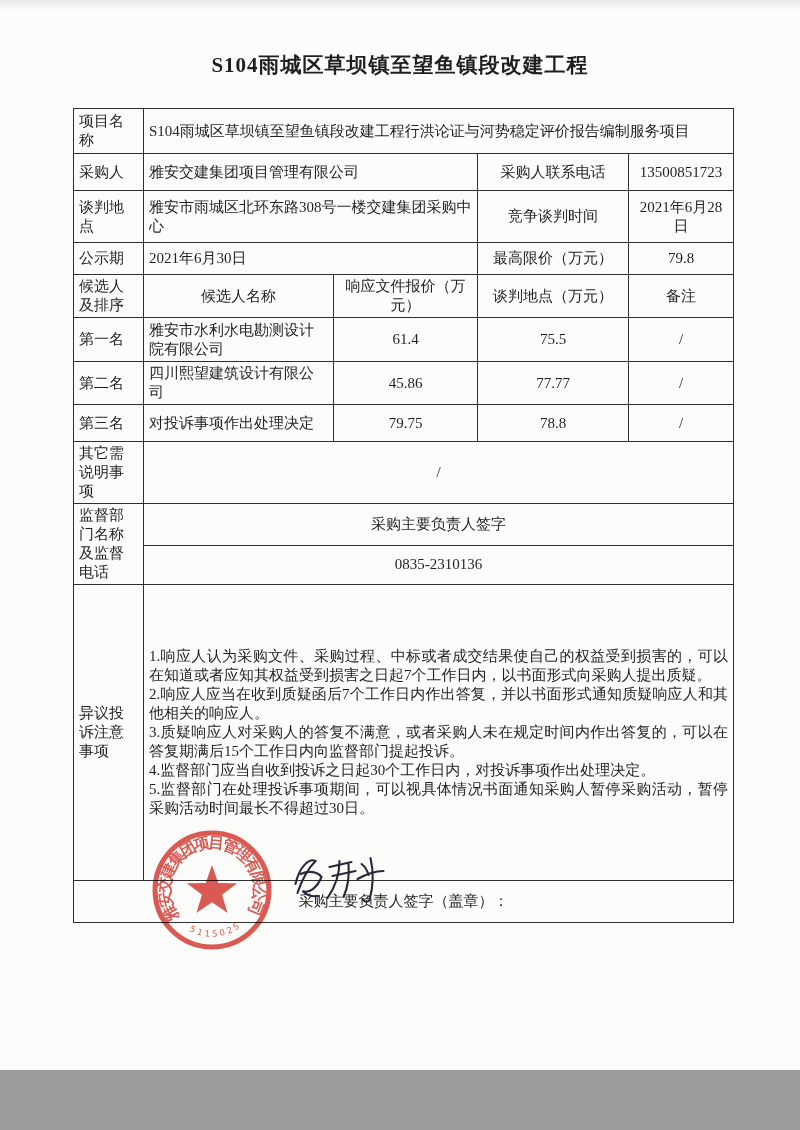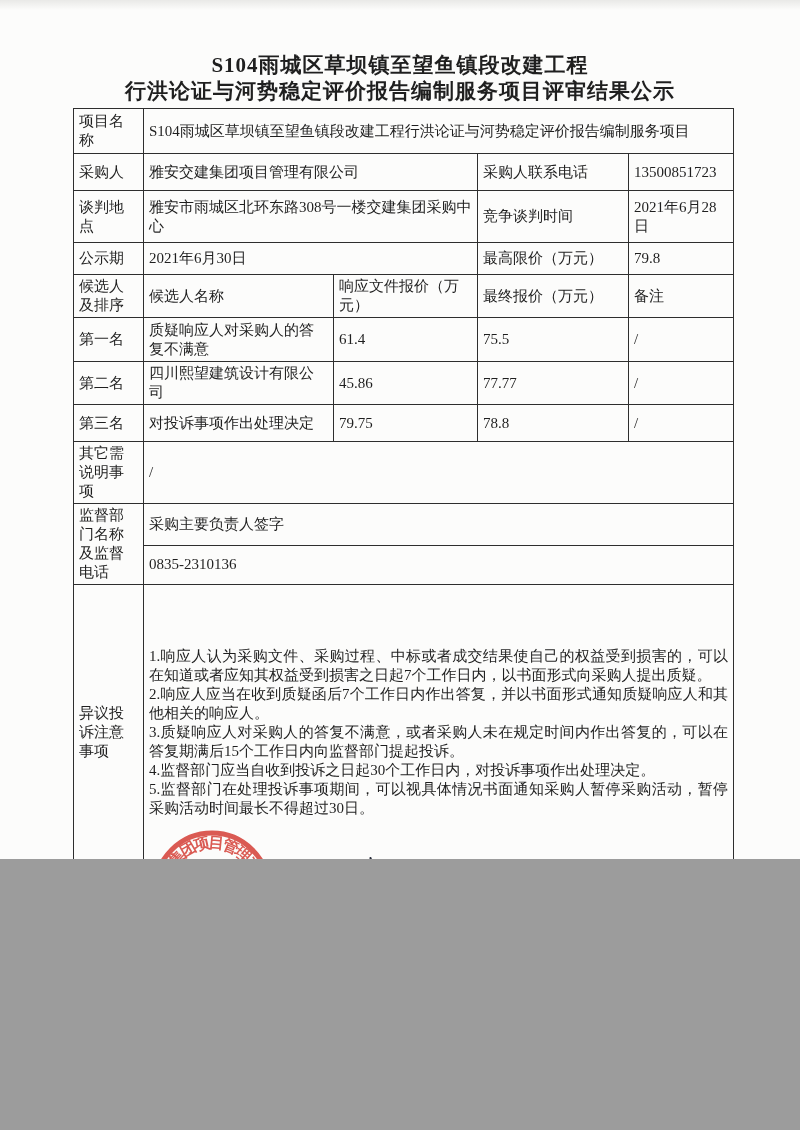--- a/index.html
+++ b/index.html
@@ -1,50 +1,49 @@
 <!DOCTYPE html>
 <html><head>
 <meta charset="utf-8">
 <style>
   html,body{margin:0;padding:0;}
   body{background:#9c9c9c;font-family:"Liberation Serif","DejaVu Serif",serif;}
   .page{
-    position:relative;width:800px;height:859px;margin:0 auto;
+    position:relative;width:800px;height:1070px;margin:0 auto;
     background:linear-gradient(180deg,#e9e9e7 0px,#fcfcfb 10px,#fcfcfb 100%);
     color:#1f1f1f;overflow:hidden;
   }
   .doc-title{position:absolute;top:52px;left:0;width:100%;text-align:center;
     font-size:21px;font-weight:bold;line-height:26px;letter-spacing:1px;}
   table.main{
     position:absolute;left:73px;top:108px;width:660px;
     border-collapse:collapse;table-layout:fixed;font-size:15px;
   }
   table.main td{
     border:1.4px solid #2e2e2e;vertical-align:middle;
     padding:2px 5px;line-height:19px;overflow:hidden;
   }
   td.lbl{padding:2px 4px;}
-  .ctr{}
+  .ctr{text-align:center;}
   .lft{text-align:left;}
   .notice{padding:6px 10px 6px 9px;line-height:21.5px;margin-left:32px;}
   .notice div{text-align:justify;}
   .sign-cell{position:relative;padding-left:7px;text-align:center;}
   .seal{position:absolute;left:134px;top:812px;width:156px;height:156px;
     opacity:.82;mix-blend-mode:multiply;pointer-events:none;}
   .signature{position:absolute;left:286px;top:848px;width:105px;height:56px;
     pointer-events:none;}
 </style>
 </head>
 <body>
 
 <div class="page">
 
   <div class="doc-title">
     <div>S104雨城区草坝镇至望鱼镇段改建工程</div>
-    <div>行洪论证与河势稳定评价报告编制服务项目评审结果公示</div>
   </div>
 
   <table class="main">
     <colgroup>
       <col style="width:70px">
         <col style="width:190px">
         <col style="width:144px">
       <col style="width:151px">
         <col style="width:105px">
     </colgroup>
@@ -73,27 +72,27 @@
       <td class="lbl">公示期</td>
       <td colspan="2" class="lft">2021年6月30日</td>
       <td class="ctr">最高限价（万元）</td>
       <td class="ctr">79.8</td>
     </tr>
 
     <tr style="height:42px">
       <td class="lbl">候选人及排序</td>
       <td class="ctr">候选人名称</td>
       <td class="ctr">响应文件报价（万元）</td>
-      <td class="ctr">最终报价（万元）</td>
+      <td class="ctr">谈判地点（万元）</td>
       <td class="ctr">备注</td>
     </tr>
 
     <tr style="height:44px">
       <td class="lbl">第一名</td>
-      <td class="lft">质疑响应人对采购人的答复不满意</td>
+      <td class="lft">雅安市水利水电勘测设计院有限公司</td>
       <td class="ctr">61.4</td>
       <td class="ctr">75.5</td>
       <td class="ctr">/</td>
     </tr>
 
     <tr style="height:36px">
       <td class="lbl">第二名</td>
       <td class="lft">四川熙望建筑设计有限公司</td>
       <td class="ctr">45.86</td>
       <td class="ctr">77.77</td>

